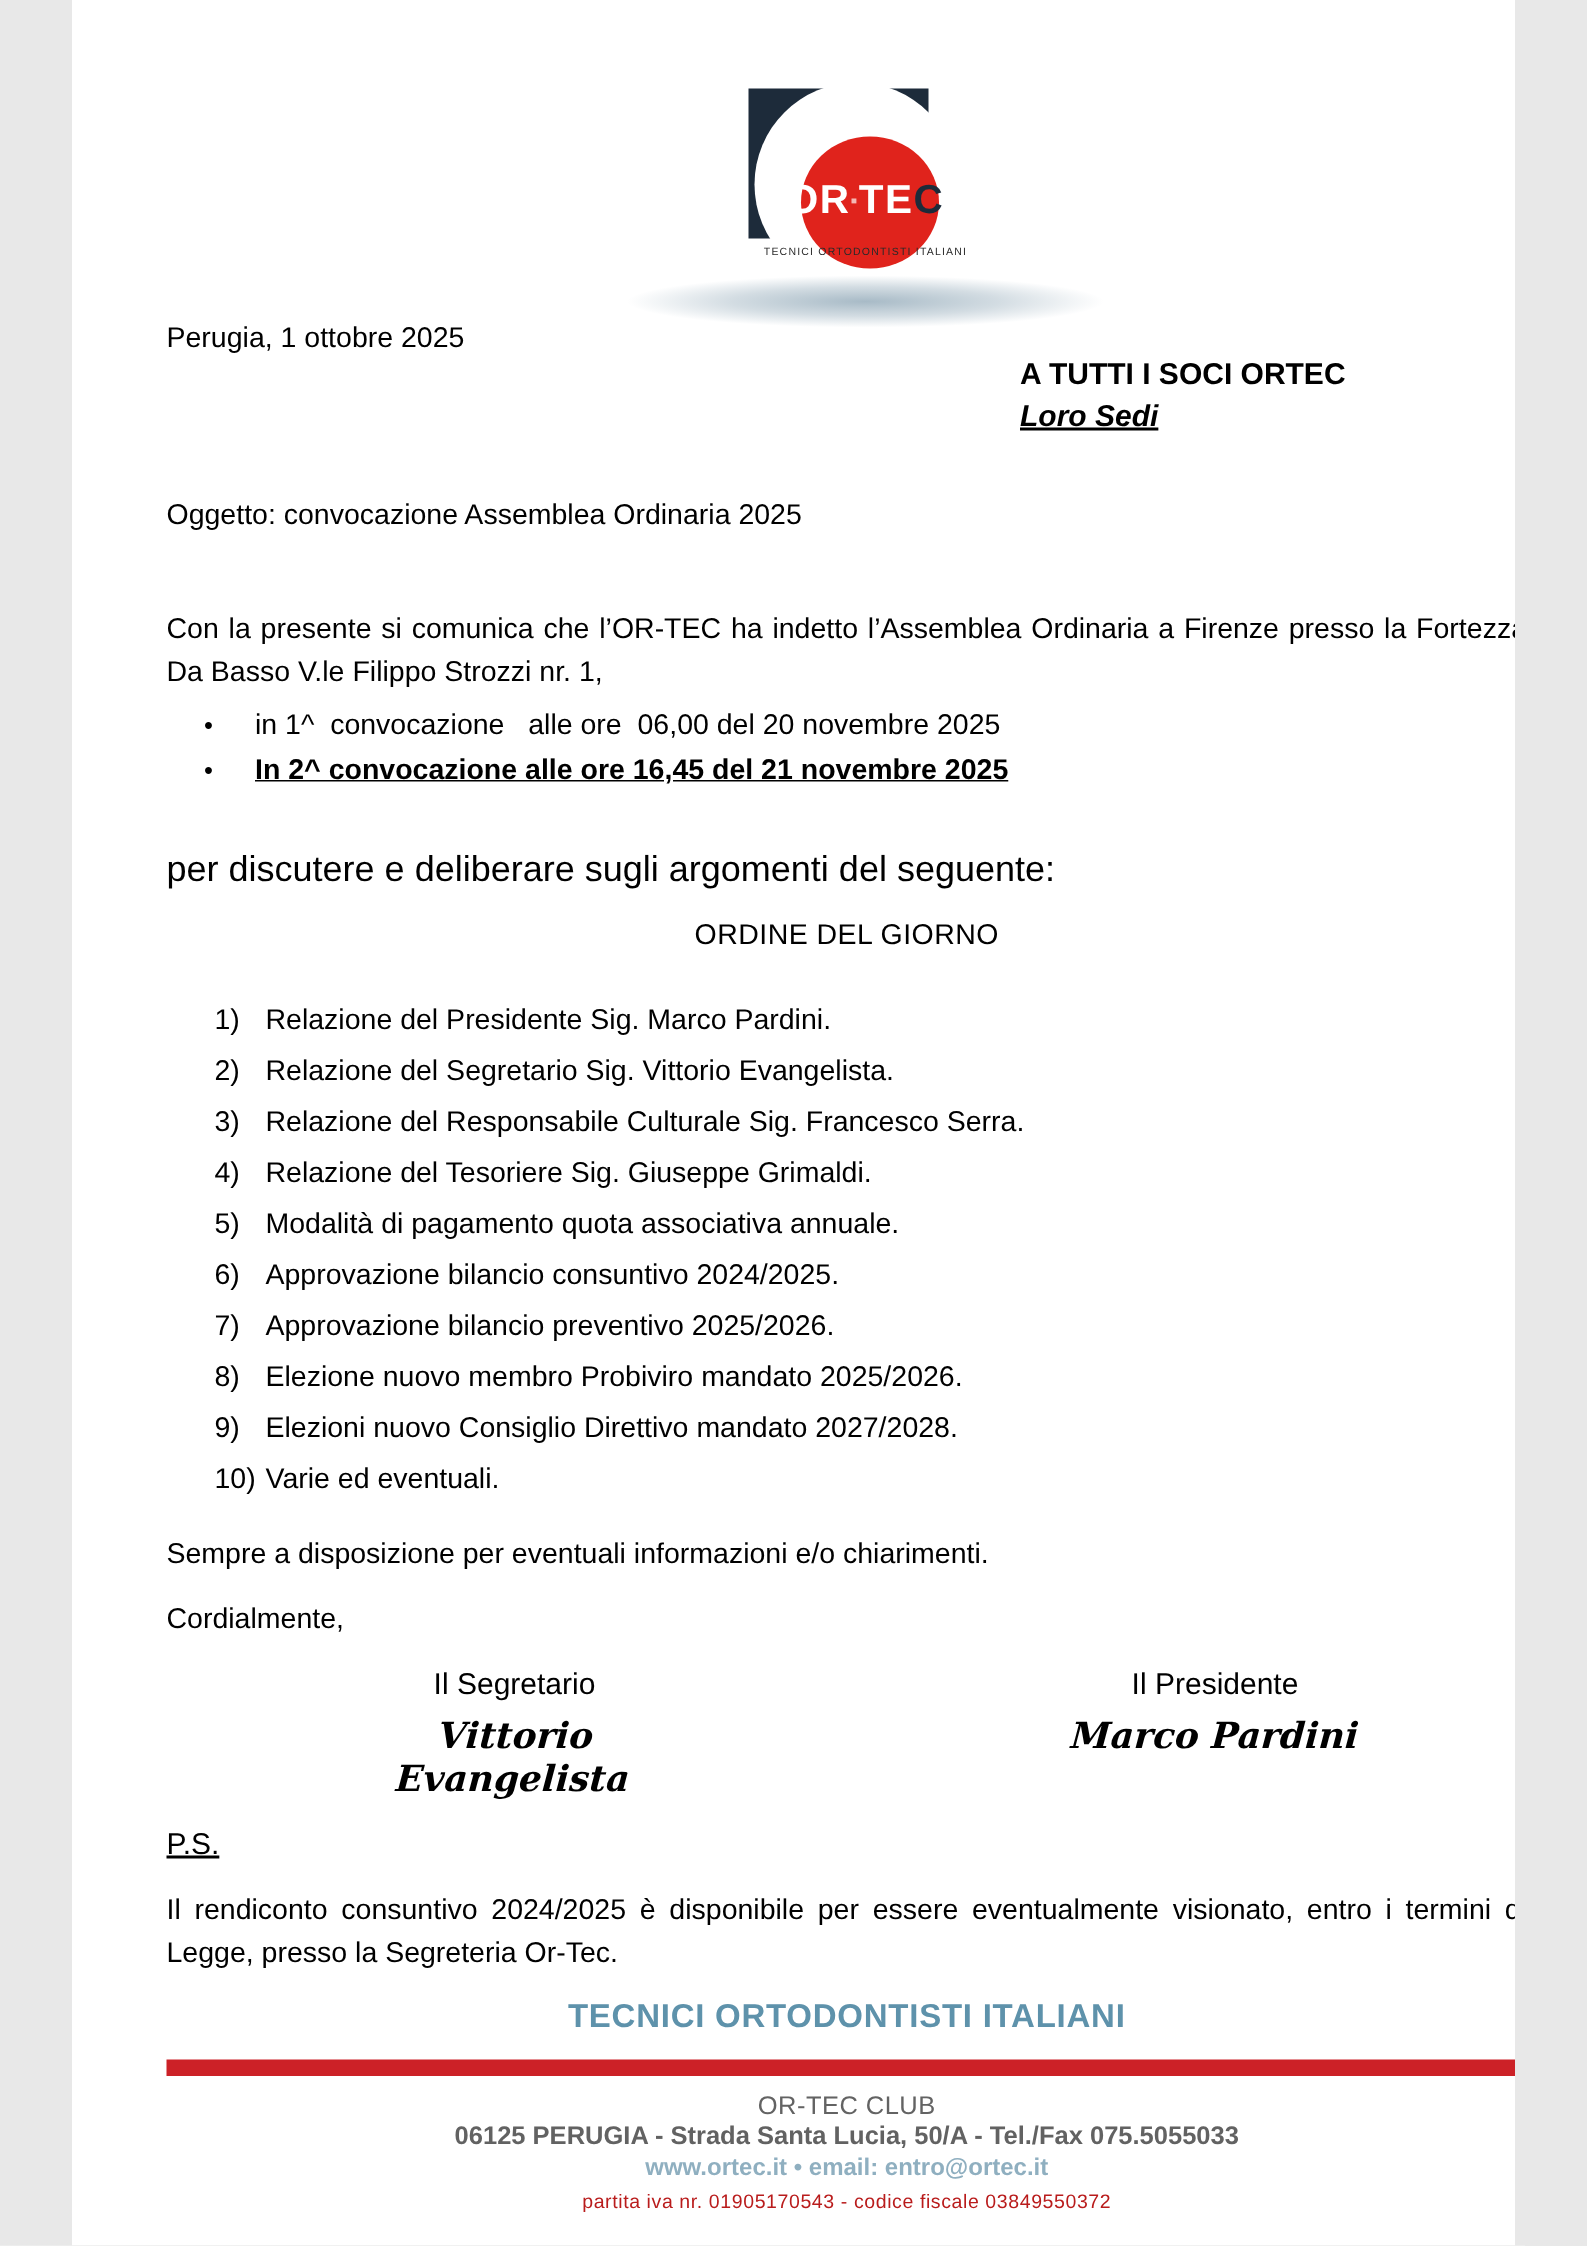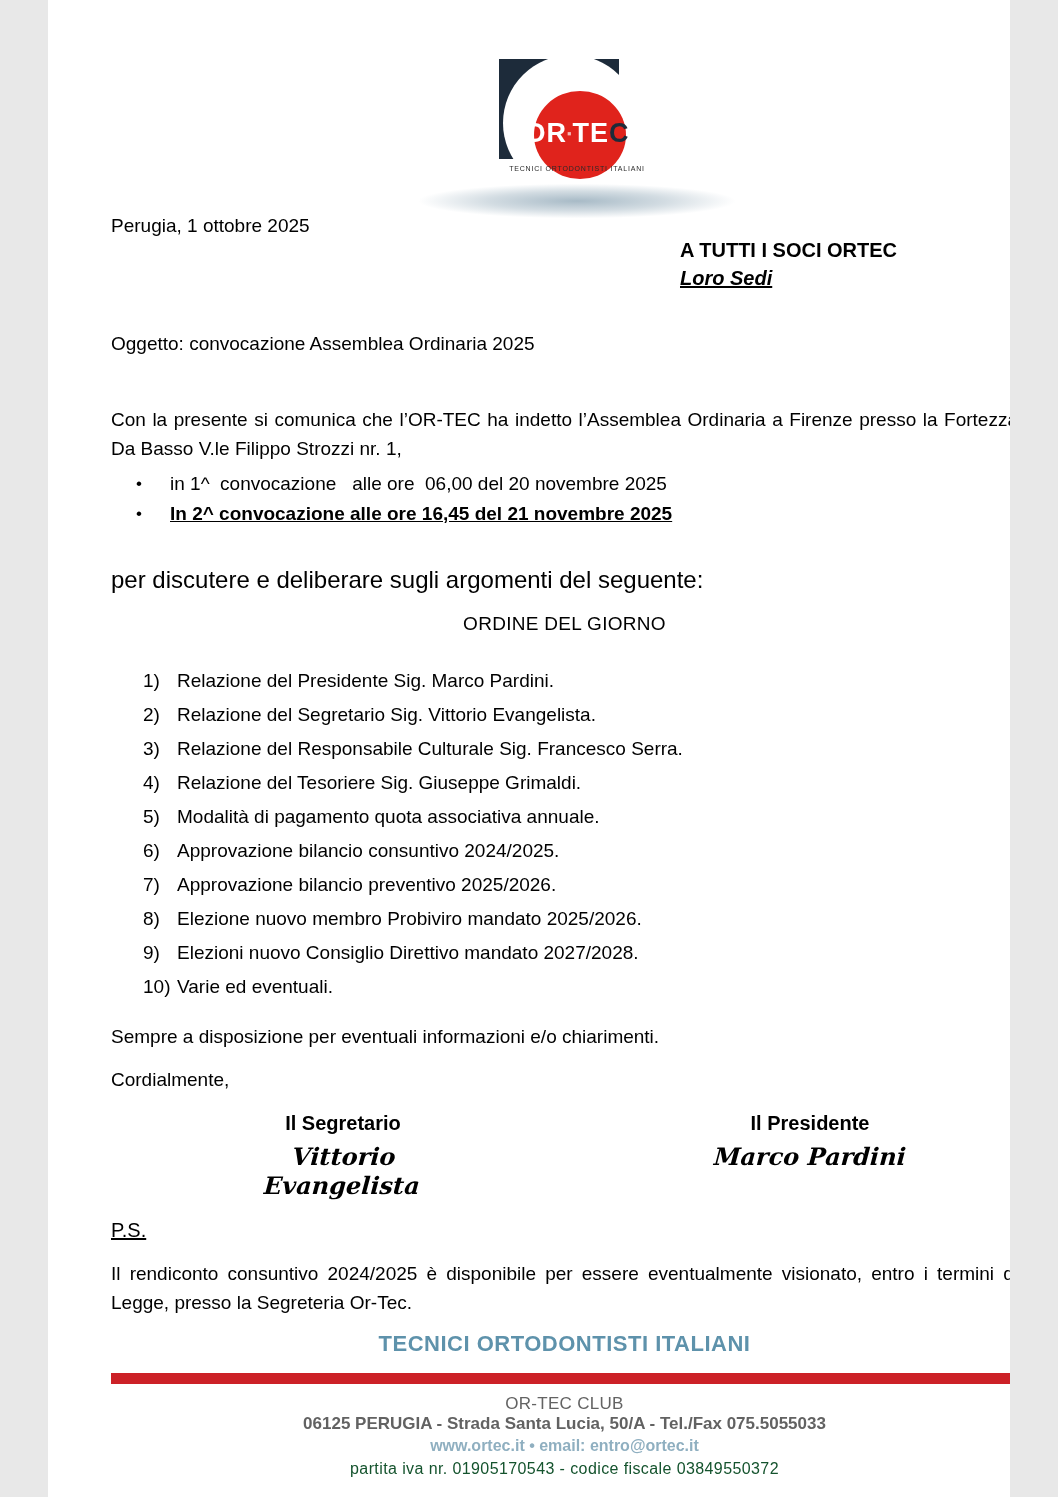--- a/index.html
+++ b/index.html
@@ -42,34 +42,34 @@
   .purpose   { position:absolute; left:63px; top:566px; font-size:24px; }
   .odg-title { position:absolute; left:63px; top:613px; width:907px; text-align:center; font-size:19px; letter-spacing:0.3px; }
   .agenda    { position:absolute; left:95px; top:670px; font-size:19px; }
   .agenda-item { display:flex; align-items:flex-start; height:34px; }
   .agenda-num  { width:34px; flex:none; }
   .closing1  { position:absolute; left:63px; top:1026px; font-size:19px; }
   .closing2  { position:absolute; left:63px; top:1069px; font-size:19px; }
   .sig { position:absolute; top:1112px; width:250px; text-align:center; }
   .sig-secretary { left:170px; }
   .sig-president { left:637px; }
-  .sig-title { font-size:20px; font-weight:bold; }
+  .sig-title { font-size:20px; font-weight:normal; }
   .sig-name  { margin-top:7px; font-family:"DejaVu Serif", serif; font-style:italic; font-weight:bold; font-size:24px;
                transform:skewX(-4deg); }
   .ps-label  { position:absolute; left:63px; top:1219px; font-size:20px; font-weight:normal; text-decoration:underline; }
   .ps-text   { position:absolute; left:63px; top:1259px; width:907px; font-size:19px; line-height:29px; text-align:justify; }
 
   
   .footer-title { position:absolute; left:63px; top:1331px; width:907px; text-align:center;
     font-size:22px; font-weight:bold; color:#5e92ab; letter-spacing:0.5px; }
   .red-bar { position:absolute; left:63px; top:1373px; width:905px; height:11px; background:#cc2127; }
   .footer-org     { position:absolute; left:63px; top:1394px; width:907px; text-align:center; font-size:17px; color:#636363; letter-spacing:0.3px; }
   .footer-address { position:absolute; left:63px; top:1414px; width:907px; text-align:center; font-size:17px; font-weight:bold; color:#626262; }
   .footer-web     { position:absolute; left:63px; top:1437px; width:907px; text-align:center; font-size:16px; font-weight:bold; color:#8fafc0; }
-  .footer-fiscal  { position:absolute; left:63px; top:1460px; width:907px; text-align:center; font-size:16px; color:#14532d; letter-spacing:0.4px; }
+  .footer-fiscal  { position:absolute; left:63px; top:1460px; width:907px; text-align:center; font-size:13px; color:#b91c1c; letter-spacing:0.4px; }
 </style>
 </head>
 <body>
 
 <div class="page">
 
   <div class="logo-wrap">
     <div class="logo-navy"></div>
     <div class="logo-white-circle"></div>
     <div class="logo-red-circle"></div>

